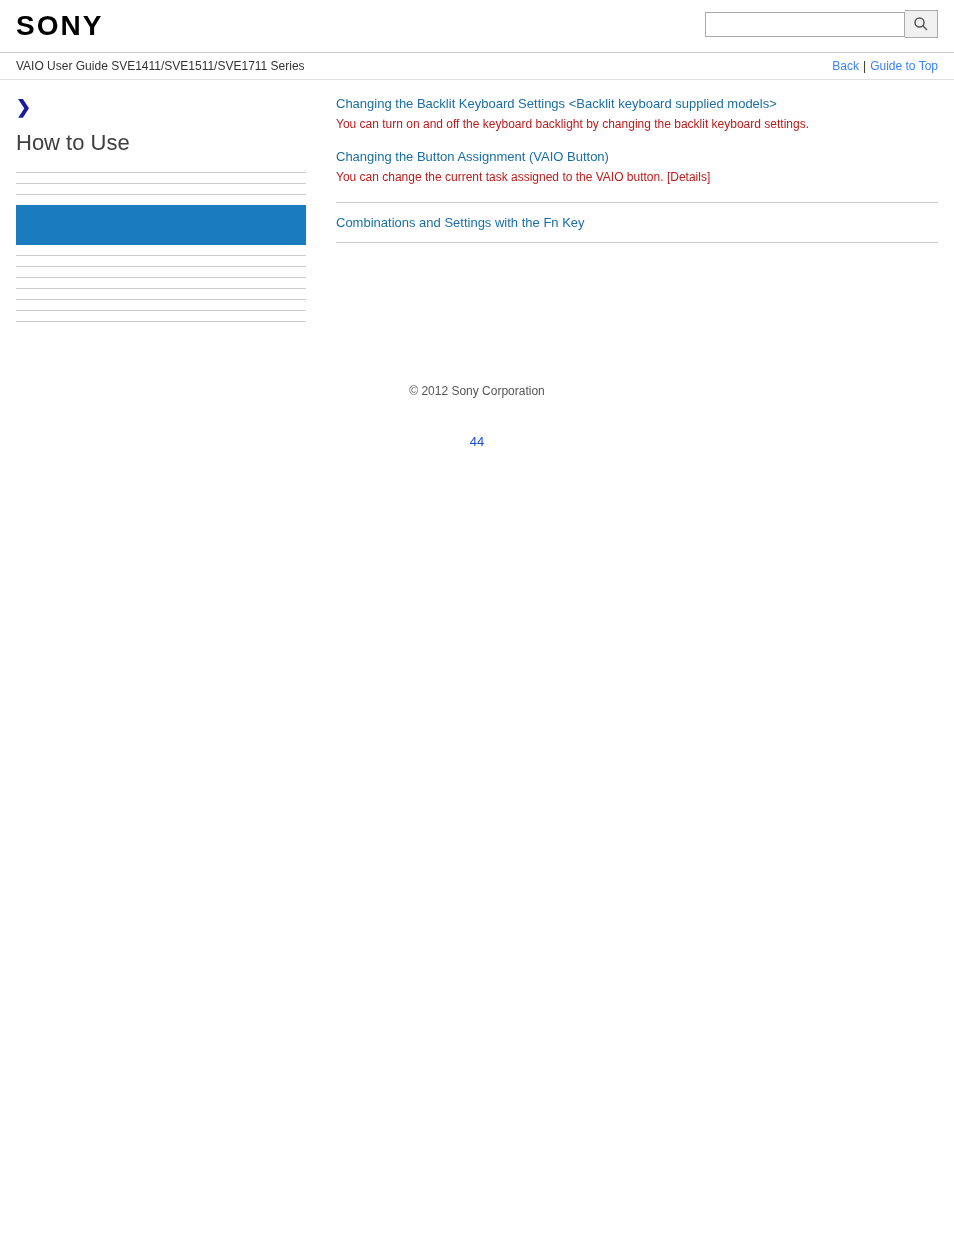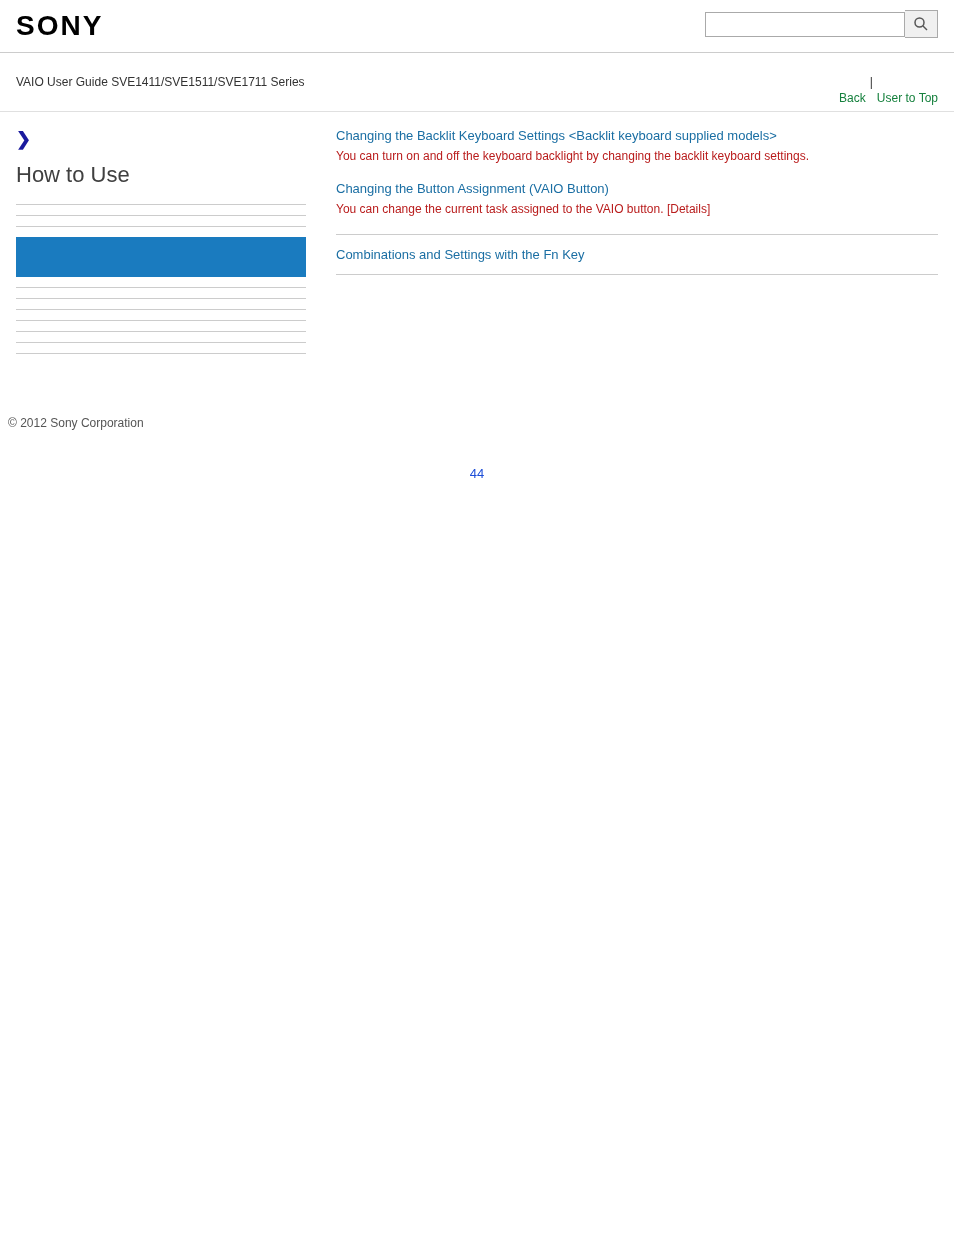--- a/index.html
+++ b/index.html
@@ -74,25 +74,24 @@
       font-size: 12px;
     }
 
     .nav-links {
       display: flex;
       gap: 4px;
       align-items: center;
     }
 
     .nav-link {
-      color: #15803d;
+      color: #3b82f6;
       text-decoration: none;
       cursor: pointer;
       font-size: 12px;
-      margin-top: 32px;
     }
 
     .nav-separator {
       color: #333;
       font-size: 12px;
     }
 
     
     .main-content {
       display: flex;
@@ -165,20 +164,21 @@
       border-top: 1px solid #ccc;
       margin: 12px 0;
     }
 
     
     .footer-copyright {
       padding: 16px 8px;
       font-size: 12px;
       color: #555;
       margin-top: 20px;
+      text-align: center;
     }
 
     .page-number {
       text-align: center;
       font-size: 13px;
       color: #1d4ed8;
       padding: 20px 0;
     }
   </style>
 </head>
@@ -195,21 +195,21 @@
       </svg>
     </button>
   </div>
 </div>
 
 <div class="nav-bar">
   <span class="nav-title">VAIO User Guide SVE1411/SVE1511/SVE1711 Series</span>
   <div class="nav-links">
     <a class="nav-link">Back</a>
     <span class="nav-separator"> | </span>
-    <a class="nav-link">User to Top</a>
+    <a class="nav-link">Guide to Top</a>
   </div>
 </div>
 
 <div class="main-content">
 
   <div class="sidebar">
     <span class="sidebar-chevron">❯</span>
     <h2 class="sidebar-title">How to Use</h2>
     <hr class="sidebar-divider">
     <hr class="sidebar-divider">

